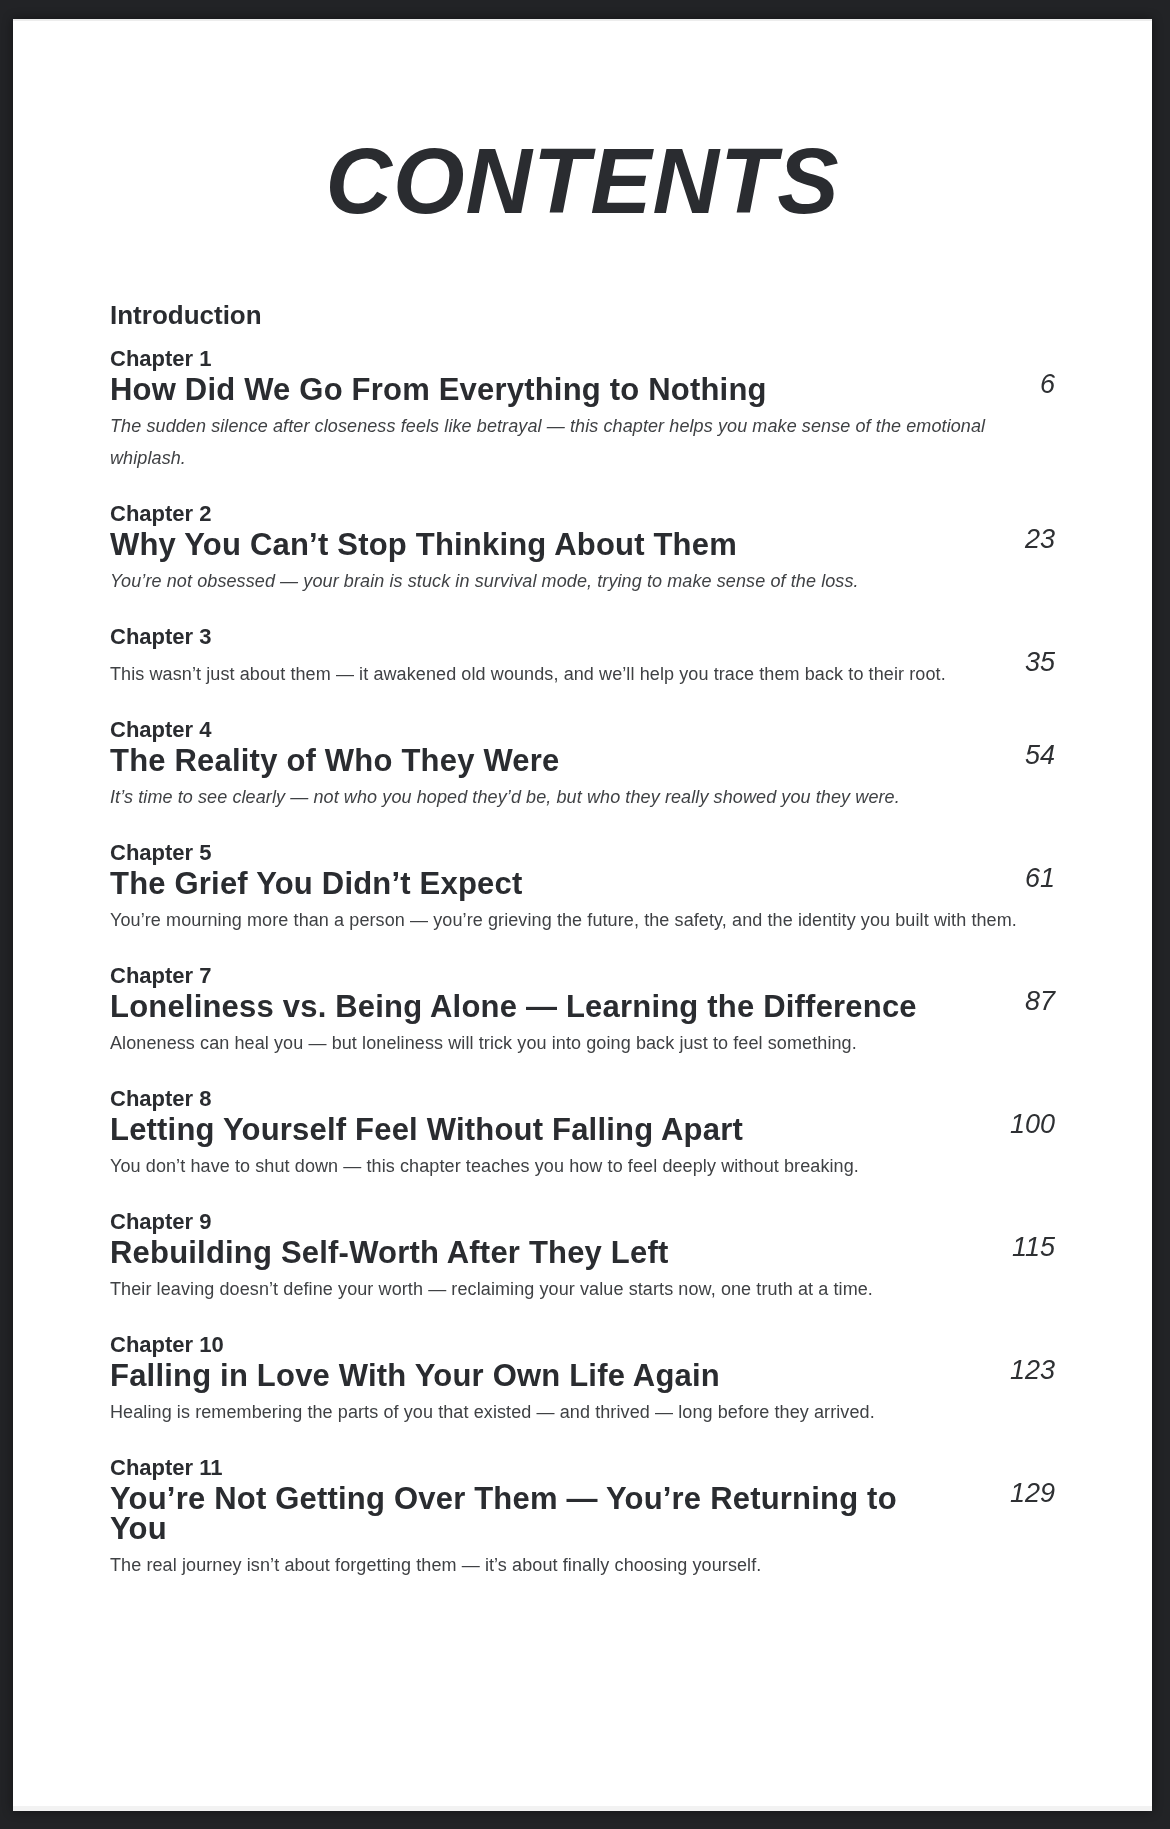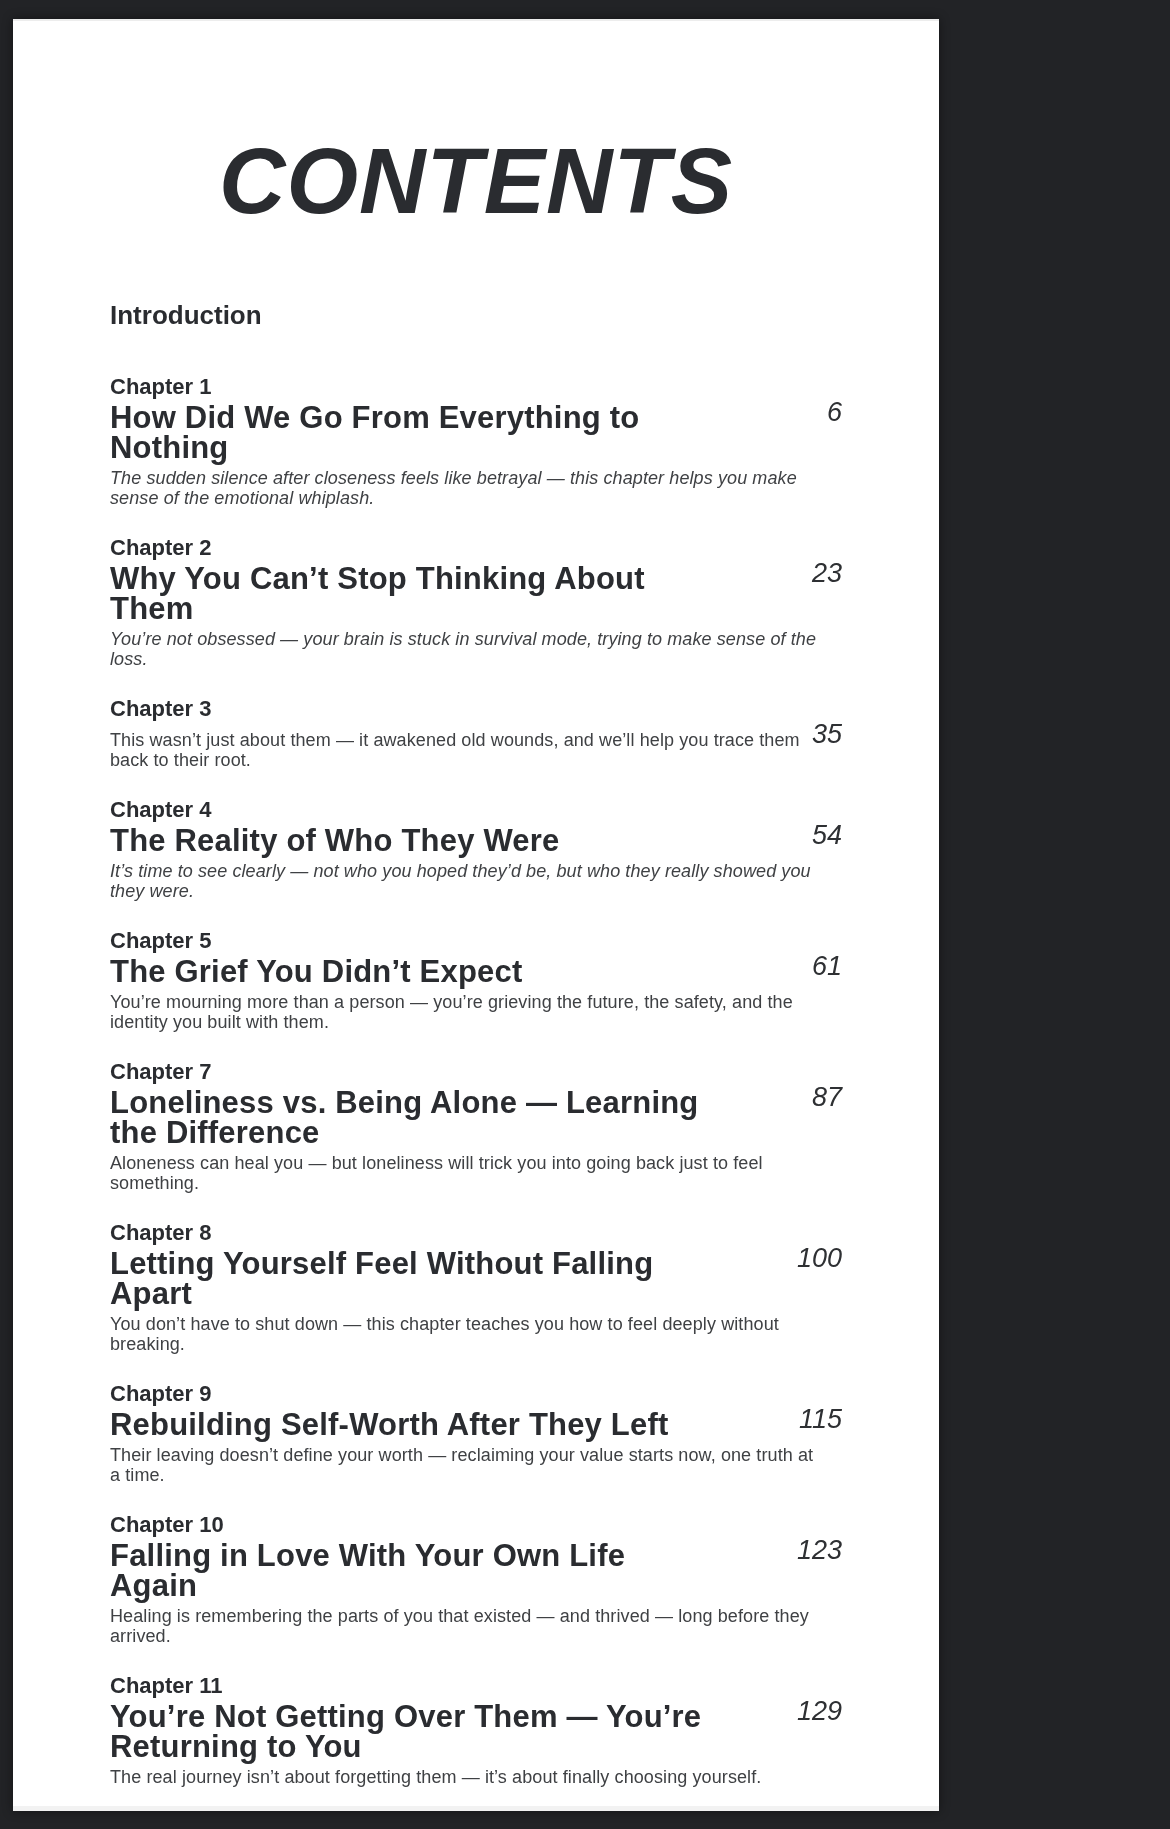--- a/index.html
+++ b/index.html
@@ -13,21 +13,21 @@
   body{
     background:var(--canvas-bg);
     font-family:"Liberation Sans", sans-serif;
     position:relative;
     overflow:hidden;
   }
   .stage{position:absolute;inset:0;}
   .page{
     position:absolute;
     left:13px; top:19px;
-    width:926px; height:1792px;
+    width:1139px; height:1792px;
     background:var(--page-bg);
     border-top:2px solid #ededed;
     border-bottom:5px solid #f2f2f2;
     box-shadow:0 0 10px rgba(0,0,0,.45);
   }
   .content{
     padding:110px 97px 0 97px;
   }
   .doc-title{
     text-align:center;
@@ -38,21 +38,21 @@
     color:var(--ink);
     letter-spacing:1px;
   }
   .intro{
     margin-top:66px;
     font-size:26px;
     line-height:36px;
     font-weight:700;
     color:var(--ink);
   }
-  #toc{margin-top:38px;}
+  #toc{margin-top:10px;}
   .entry{
     position:relative;
     margin-bottom:24px;
   }
   .entry-label{
     font-size:22px;
     line-height:32px;
     font-weight:700;
     color:var(--ink);
   }
@@ -60,21 +60,21 @@
     font-size:31px;
     line-height:30px;
     font-weight:700;
     color:var(--ink);
     padding-right:135px;
     letter-spacing:.2px;
   }
   .entry-desc{
     margin-top:5px;
     font-size:18px;
-    line-height:20px;
+    line-height:32px;
     color:var(--desc-ink);
     padding-right:18px;
     letter-spacing:.1px;
   }
   .entry-desc.italic{font-style:italic;}
   .pagenum{
     position:absolute;
     right:0;
     top:26px;
     font-size:27px;

